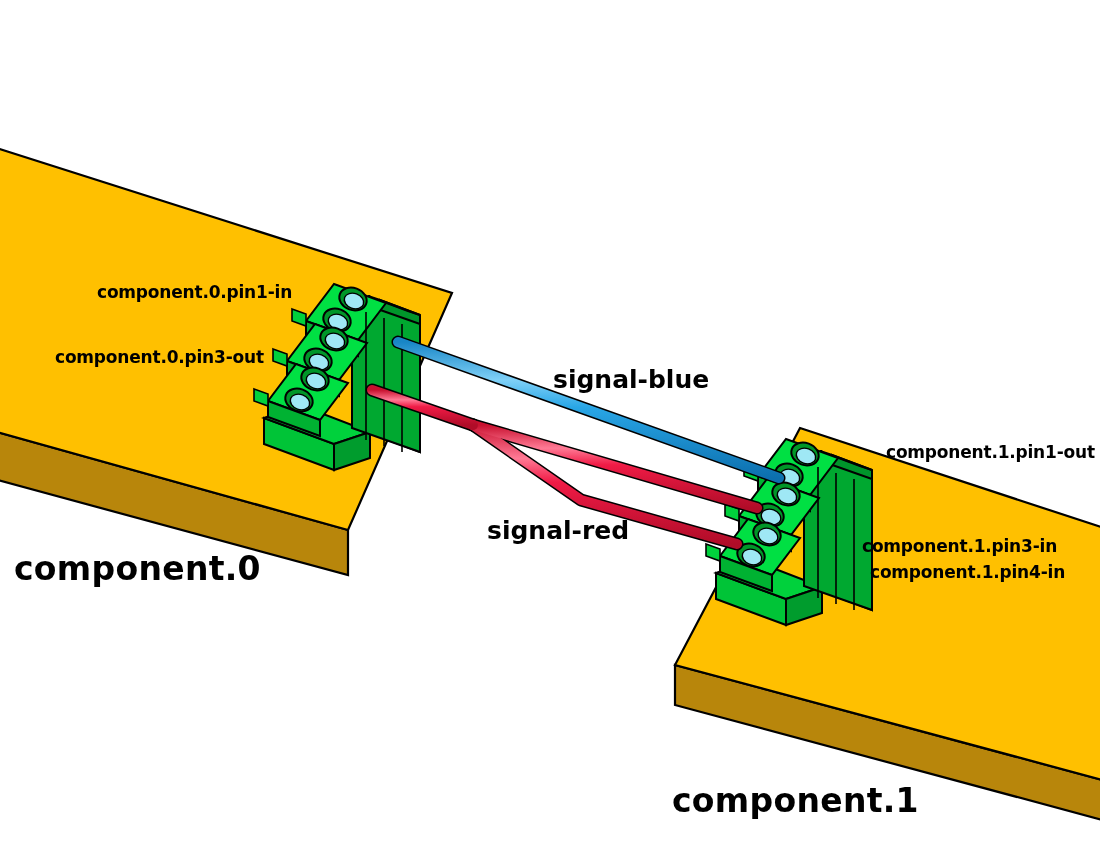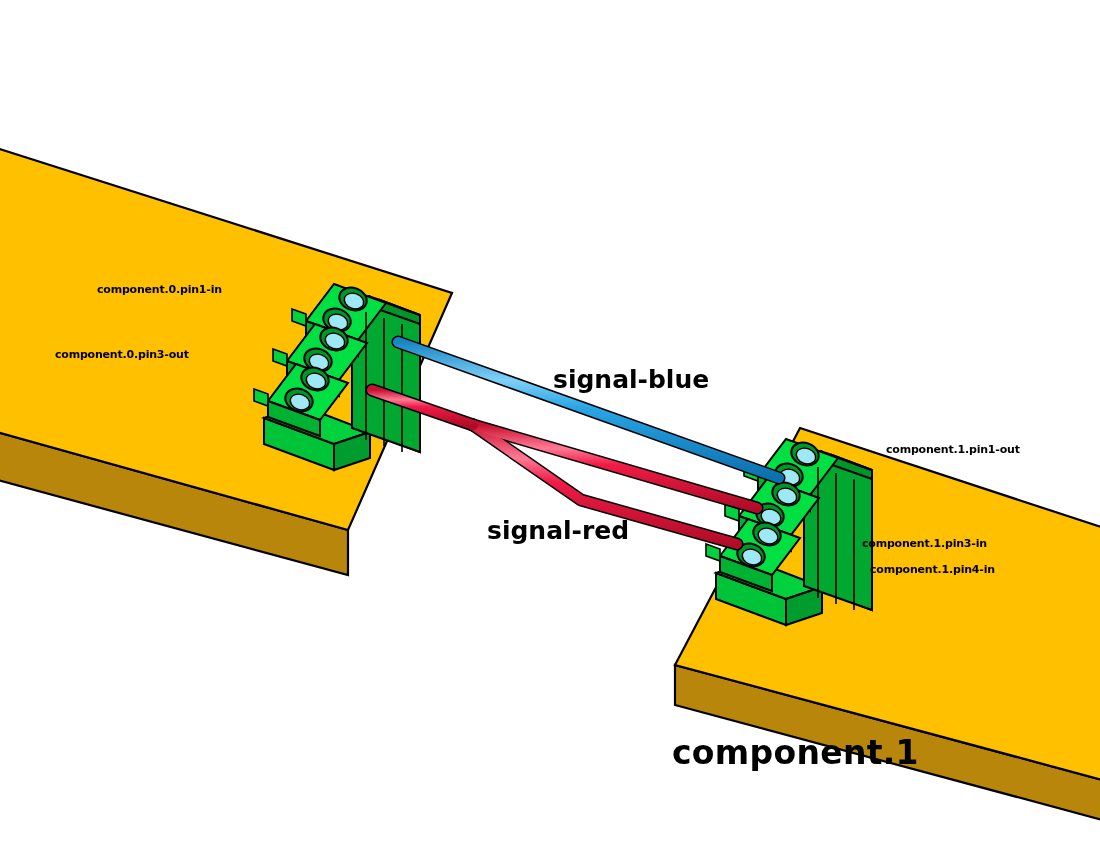--- a/index.html
+++ b/index.html
@@ -25,39 +25,39 @@
   .label {
     position: absolute;
     font-family: "DejaVu Sans", sans-serif;
     font-weight: bold;
     color: #000000;
     white-space: nowrap;
     line-height: 1;
     user-select: none;
   }
   .label-pin {
-    font-size: 11px;
+    font-size: 17px;
     letter-spacing: -0.2px;
   }
   .label-signal {
     font-size: 25px;
   }
   .label-board {
     font-size: 33px;
     letter-spacing: 0.3px;
   }
   #lbl-c0-pin1  { left: 97px;  top: 284px; }
   #lbl-c0-pin3  { left: 55px;  top: 349px; }
   #lbl-c1-pin1  { left: 886px; top: 444px; }
   #lbl-c1-pin3  { left: 862px; top: 538px; }
   #lbl-c1-pin4  { left: 831px; top: 564px; margin-left: 39px; }
   #lbl-sig-blue { left: 553px; top: 367px; }
   #lbl-sig-red  { left: 479px; top: 518px; margin-left: 8px; }
   #lbl-board0   { left: 14px;  top: 552px; }
-  #lbl-board1   { left: 672px; top: 736px; }
+  #lbl-board1   { left: 672px; top: 784px; }
 </style>
 </head>
 <body>
 
 <div id="stage">
 
   <svg id="scene" viewBox="0 0 1100 850">
     <defs>
       <linearGradient id="blueWire" x1="0" y1="0" x2="0" y2="1">
         <stop offset="0%" stop-color="#1886C6"></stop>
@@ -203,16 +203,17 @@
   <div class="label label-pin" id="lbl-c1-pin1">component.1.pin1-out</div>
 
   <div class="label label-pin" id="lbl-c1-pin3">component.1.pin3-in</div>
 
   <div class="label label-pin" id="lbl-c1-pin4">component.1.pin4-in</div>
 
   <div class="label label-signal" id="lbl-sig-blue">signal-blue</div>
 
   <div class="label label-signal" id="lbl-sig-red">signal-red</div>
 
+  <div class="label label-board" id="lbl-board0">component.0</div>
 
   <div class="label label-board" id="lbl-board1">component.1</div>
 
 </div>
 
 </body></html>

